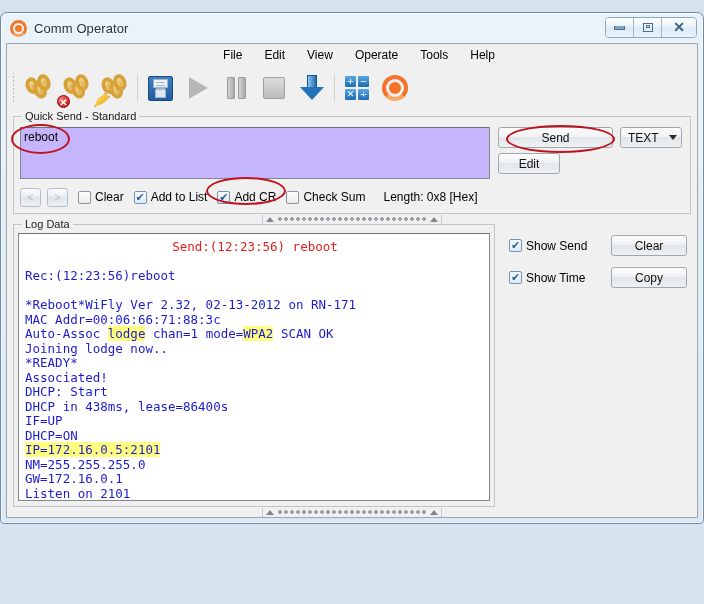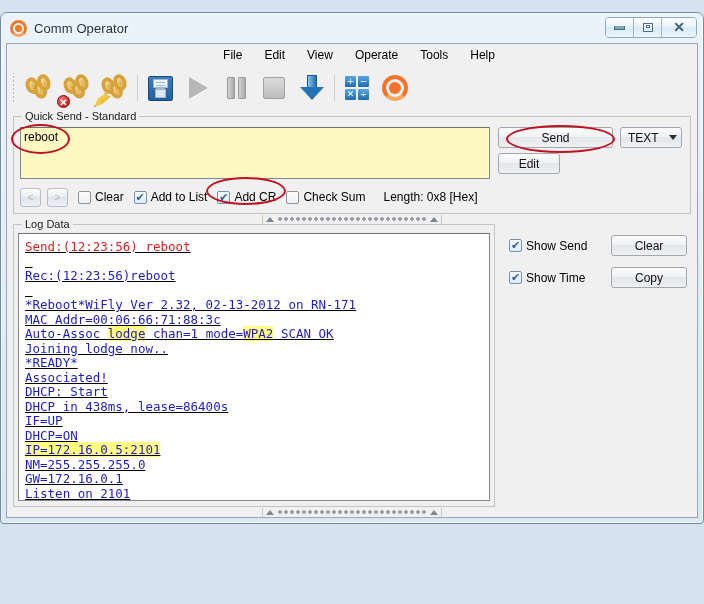--- a/index.html
+++ b/index.html
@@ -130,21 +130,21 @@
 
   
   .gbox{position:relative;border:1px solid #c3c3c3;margin:0;}
   .gtitle{position:absolute;top:-7px;left:8px;background:#f0f0f0;padding:0 3px;font-size:11px;color:#1a1a1a;}
 
   .quicksend{margin:6px 6px 0 6px;padding:10px 6px 6px 6px;}
   .qs-row{display:flex;gap:8px;}
   .qs-left{flex:1;min-width:0;}
   .sendbox{
     width:100%;height:52px;box-sizing:border-box;
-    border:1px solid #828790;border-top-color:#6d7179;background:#fef9c3;
+    border:1px solid #828790;border-top-color:#6d7179;background:#c4b5fd;
     font-family:"Liberation Sans",sans-serif;font-size:12px;color:#000;
     padding:2px 3px;resize:none;outline:none;overflow:hidden;
   }
   .qs-ctl{display:flex;align-items:center;gap:6px;margin-top:5px;height:20px;}
   .navbtn{
     width:21px;height:19px;box-sizing:border-box;
     background:linear-gradient(to bottom,#fbfbfb,#eceff2 45%,#dfe4e9 50%,#eef1f4);
     border:1px solid #b4bcc4;border-radius:3px;color:#b0b6bc;font-size:10px;
     display:flex;align-items:center;justify-content:center;
   }
@@ -195,29 +195,29 @@
   .splitter .dots{
     width:150px;height:6px;
     background-image:radial-gradient(#9aa0a6 40%,transparent 45%);
     background-size:6px 6px;background-position:0 0;
   }
   .splitter .tri-l,.splitter .tri-r{width:0;height:0;border-left:4px solid transparent;border-right:4px solid transparent;border-bottom:5px solid #7f868d;}
   .splitter .edge{width:1px;height:9px;background:#c6cacf;}
 
   
   .middle{flex:1;display:flex;gap:0;padding:0 6px;min-height:0;}
-  .logbox{flex:1;min-width:0;position:relative;border:1px solid #c3c3c3;padding:8px 4px 5px 4px;box-sizing:border-box;text-decoration:underline;}
+  .logbox{flex:1;min-width:0;position:relative;border:1px solid #c3c3c3;padding:8px 4px 5px 4px;box-sizing:border-box;}
   .logarea{
     width:100%;height:100%;box-sizing:border-box;
     border:1px solid #828790;border-top-color:#6d7179;background:#fff;
     overflow:hidden;padding:6px 4px 4px 6px;
     font-family:"DejaVu Sans Mono","Liberation Mono",monospace;
     font-size:12.5px;line-height:14.5px;white-space:pre;
   }
-  .l-send{color:#e32020;}
+  .l-send{color:#e32020;text-align:center;}
   .l-rec{color:#1c1ccd;}
   .hl{background:#ffff80;}
 
   .rightcol{width:196px;flex:0 0 196px;padding-left:7px;box-sizing:border-box;}
   .fmtbox{padding:11px 8px 9px 8px;margin-top:1px;}
   .radrow{display:flex;align-items:center;gap:10px;}
   .rad{display:flex;align-items:center;gap:5px;font-size:13px;font-weight:bold;color:#000;}
   .rc{width:13px;height:13px;border-radius:50%;box-sizing:border-box;border:1px solid #8d959c;
       background:linear-gradient(to bottom,#fdfdfd,#ebedef);display:flex;align-items:center;justify-content:center;}
   .rc.on::after{content:"";width:5px;height:5px;border-radius:50%;background:#1b1b1b;}

